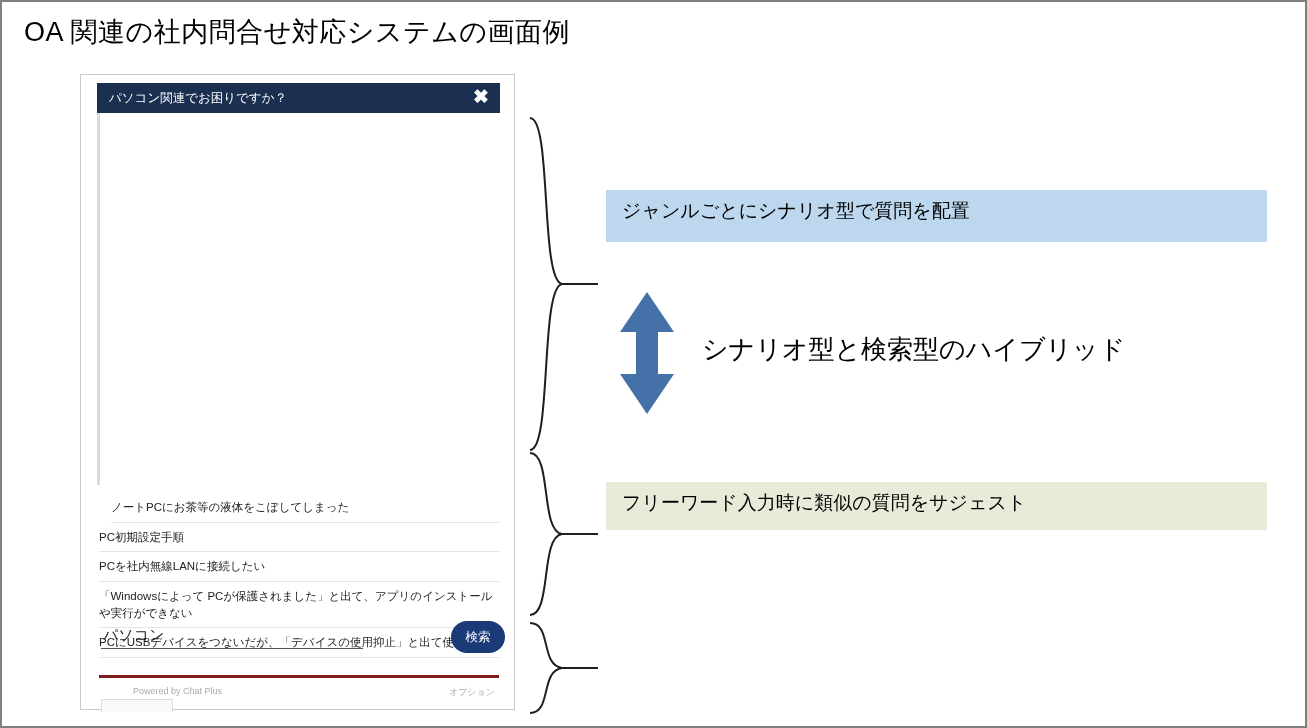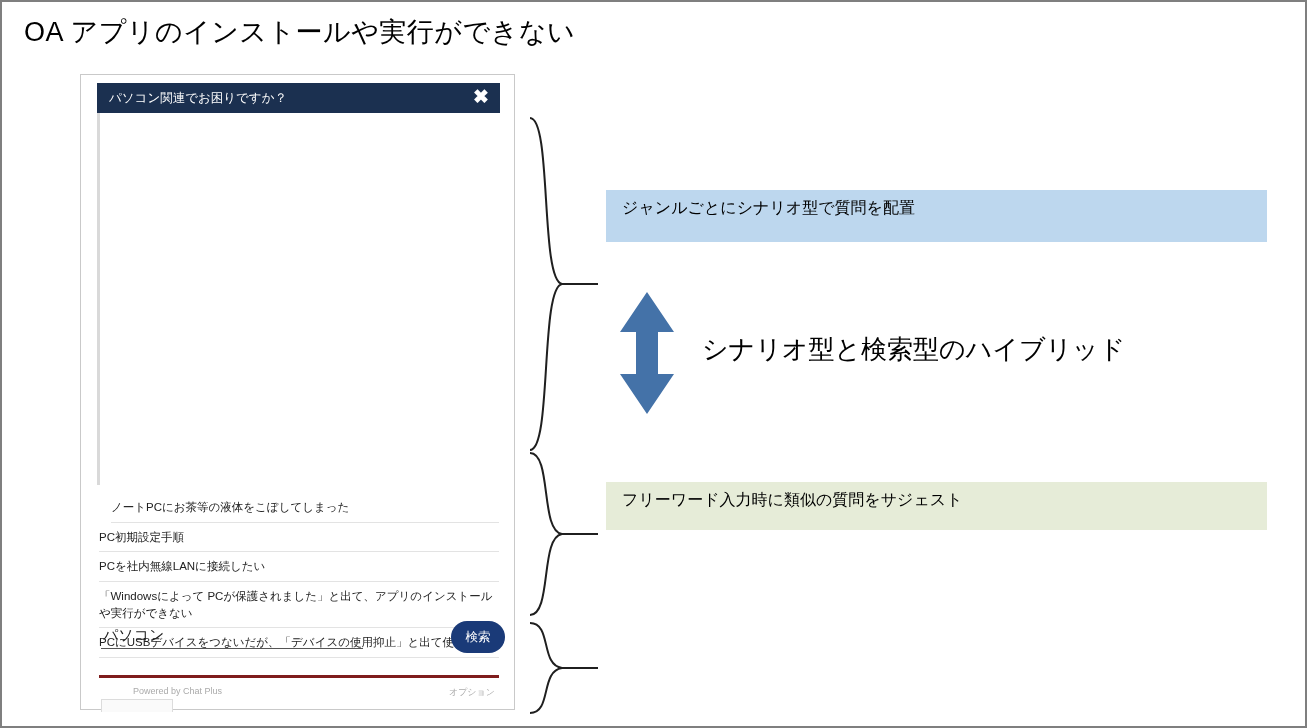--- a/index.html
+++ b/index.html
@@ -217,21 +217,21 @@
 
   
   .brace {
     position: absolute;
   }
 
   
   .callout {
     position: absolute;
     box-sizing: border-box;
-    font-size: 16px;
+    font-size: 19px;
     color: #000000;
     padding: 8px 16px;
     white-space: nowrap;
   }
   .callout-blue {
     background: #bdd7ee;
   }
   .callout-green {
     background: #e6ecd8;
   }
@@ -252,21 +252,21 @@
     top: 288px;
     width: 62px;
     height: 126px;
   }
 </style>
 </head>
 <body>
 
 <div id="page">
 
-  <div class="page-title">OA アプリのインストールや実行ができない</div>
+  <div class="page-title">OA 関連の社内問合せ対応システムの画面例</div>
 
   <div class="widget-outer">
 
     <div class="left-rail"></div>
 
     <div class="widget-header">
       <span class="widget-header-title">パソコン関連でお困りですか？</span>
       <span class="widget-close">✖</span>
     </div>
 

